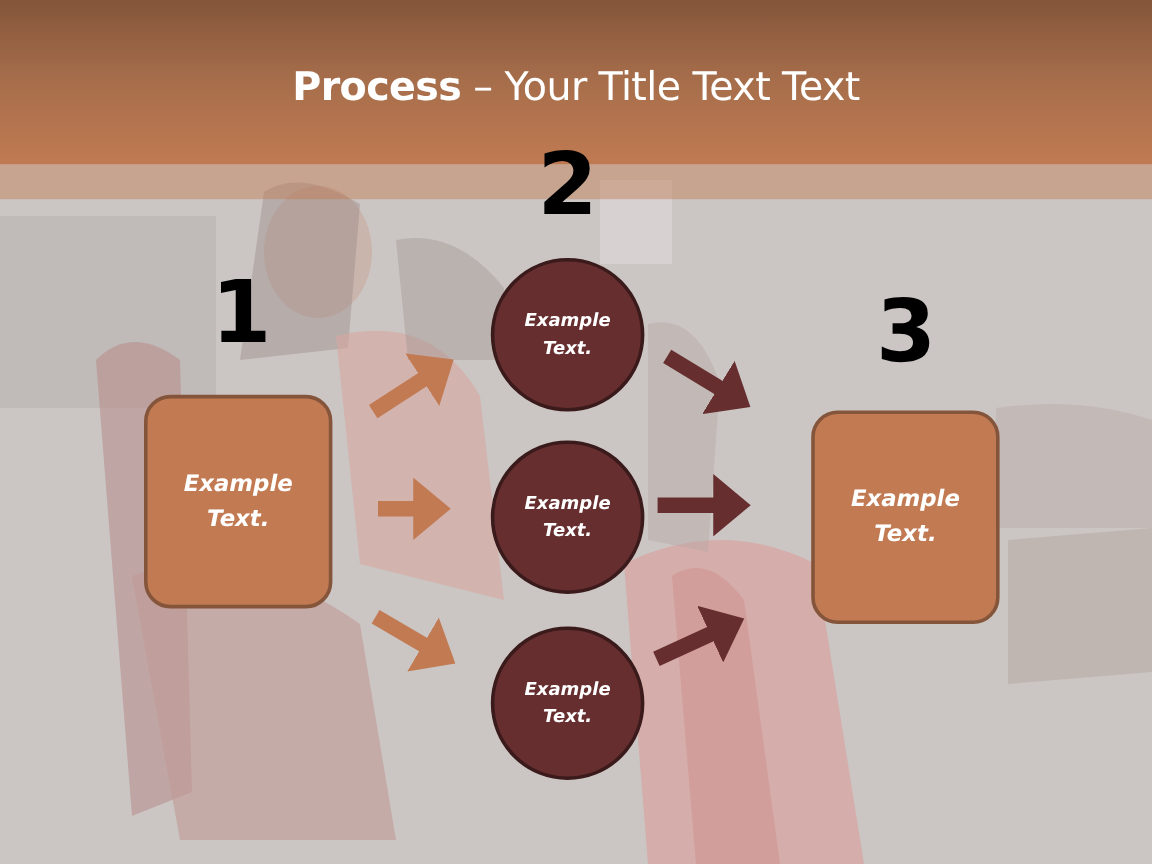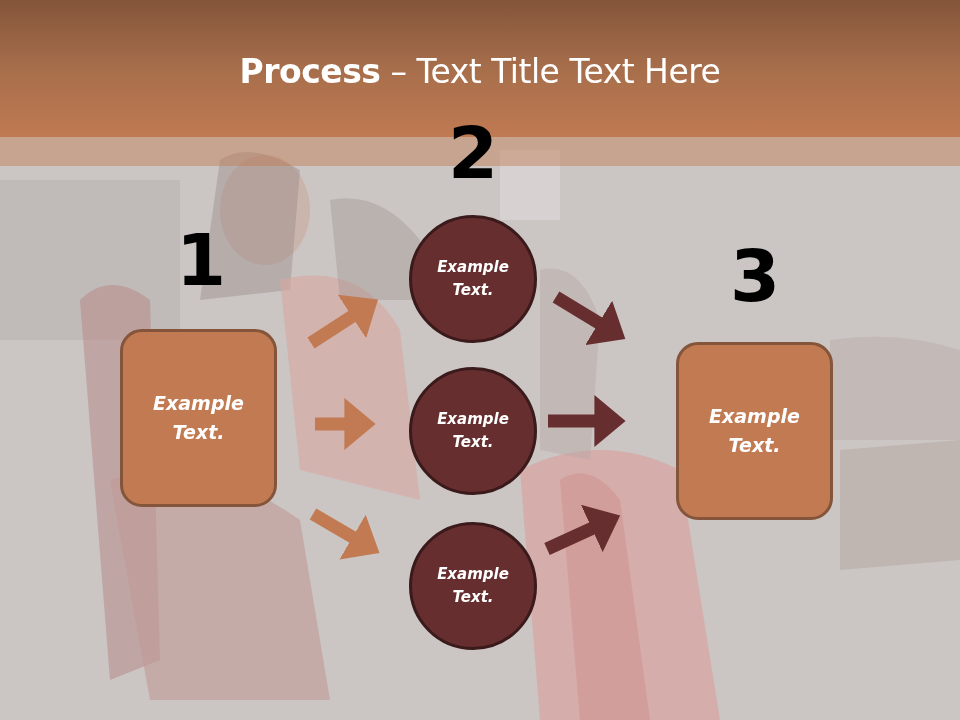--- a/index.html
+++ b/index.html
@@ -43,21 +43,21 @@
   <path d="M560 480 Q590 460 620 500 L650 720 L580 720 Z" fill="#cf8c89" opacity="0.45"></path>
   <path d="M540 270 Q580 260 600 320 L590 460 L540 450 Z" fill="#b8a8a6" opacity="0.45"></path>
   <path d="M840 450 L960 440 L960 560 L840 570 Z" fill="#b7a9a3" opacity="0.55"></path>
   <path d="M830 340 Q900 330 960 350 L960 440 L830 440 Z" fill="#bcaeac" opacity="0.5"></path>
   <path d="M500 150 L560 150 L560 220 L500 220 Z" fill="#d9d5d4" opacity="0.8"></path>
 </svg>
 
 <div class="header"></div>
 <div class="band"></div>
 
-<div class="title"><span class="bold">Process</span><span> – Text Title Text Here</span></div>
+<div class="title"><span class="bold">Process</span><span> – Your Title Text Text</span></div>
 
 <div class="num" style="left:176px; top:224px;">1</div>
 <div class="num" style="left:448px; top:117px;">2</div>
 <div class="num" style="left:730px; top:240px;">3</div>
 
 <svg class="arrows" width="960" height="720" viewBox="0 0 960 720">
   <defs>
     <marker id="hOrange" markerWidth="4" markerHeight="4" refX="1.2" refY="2" orient="auto" markerUnits="strokeWidth">
       <path d="M0,0 L2.4,2 L0,4 Z" fill="#c27a53"></path>
     </marker>

